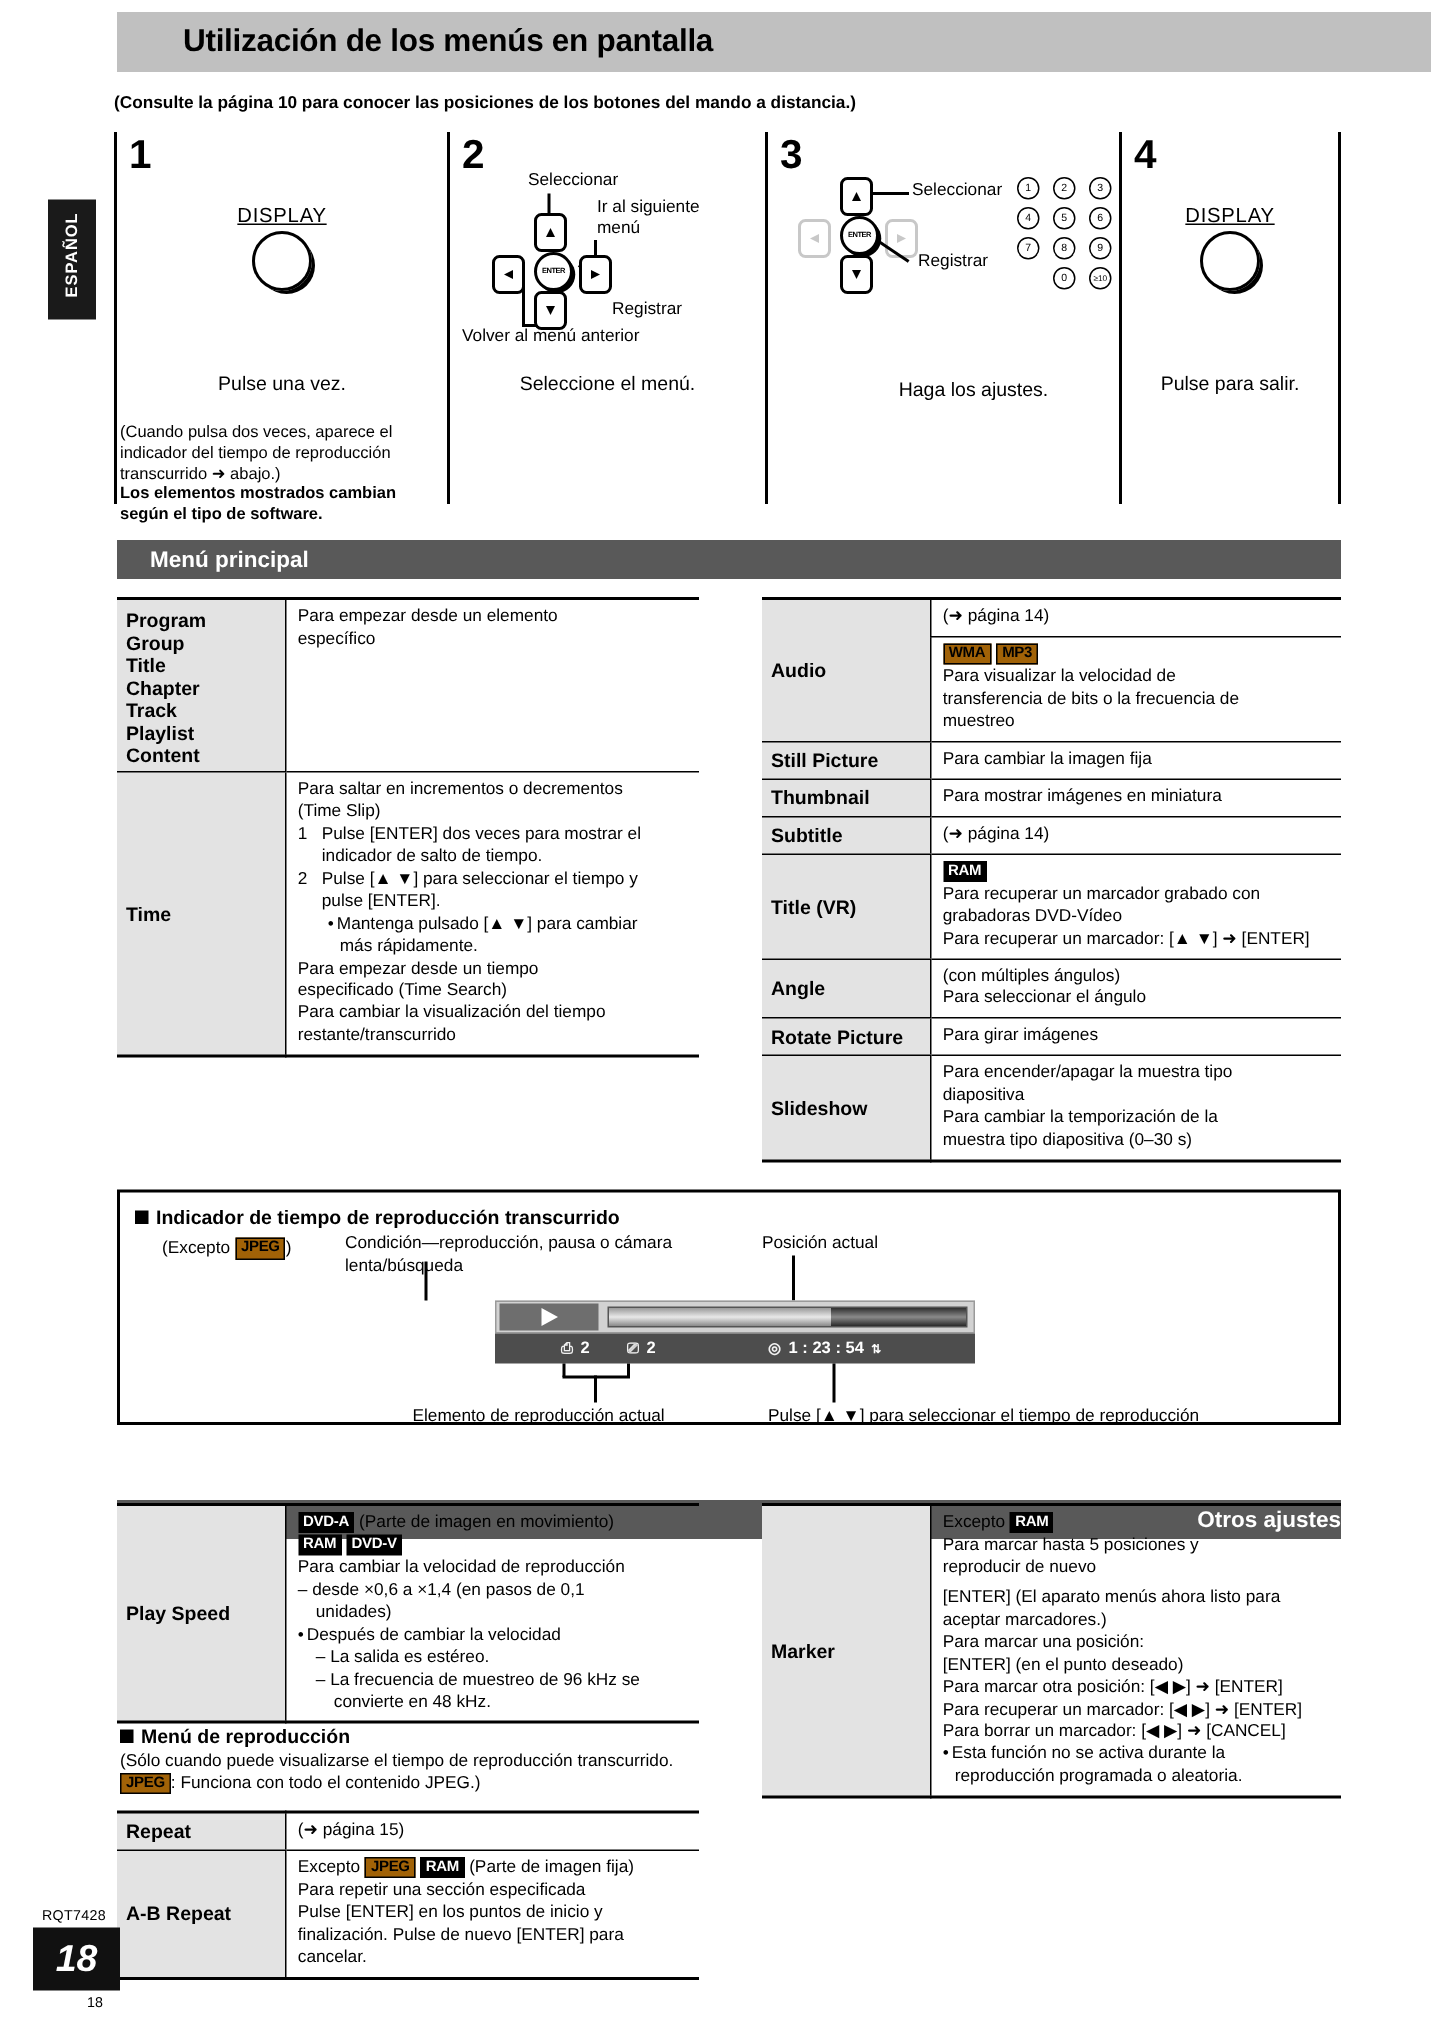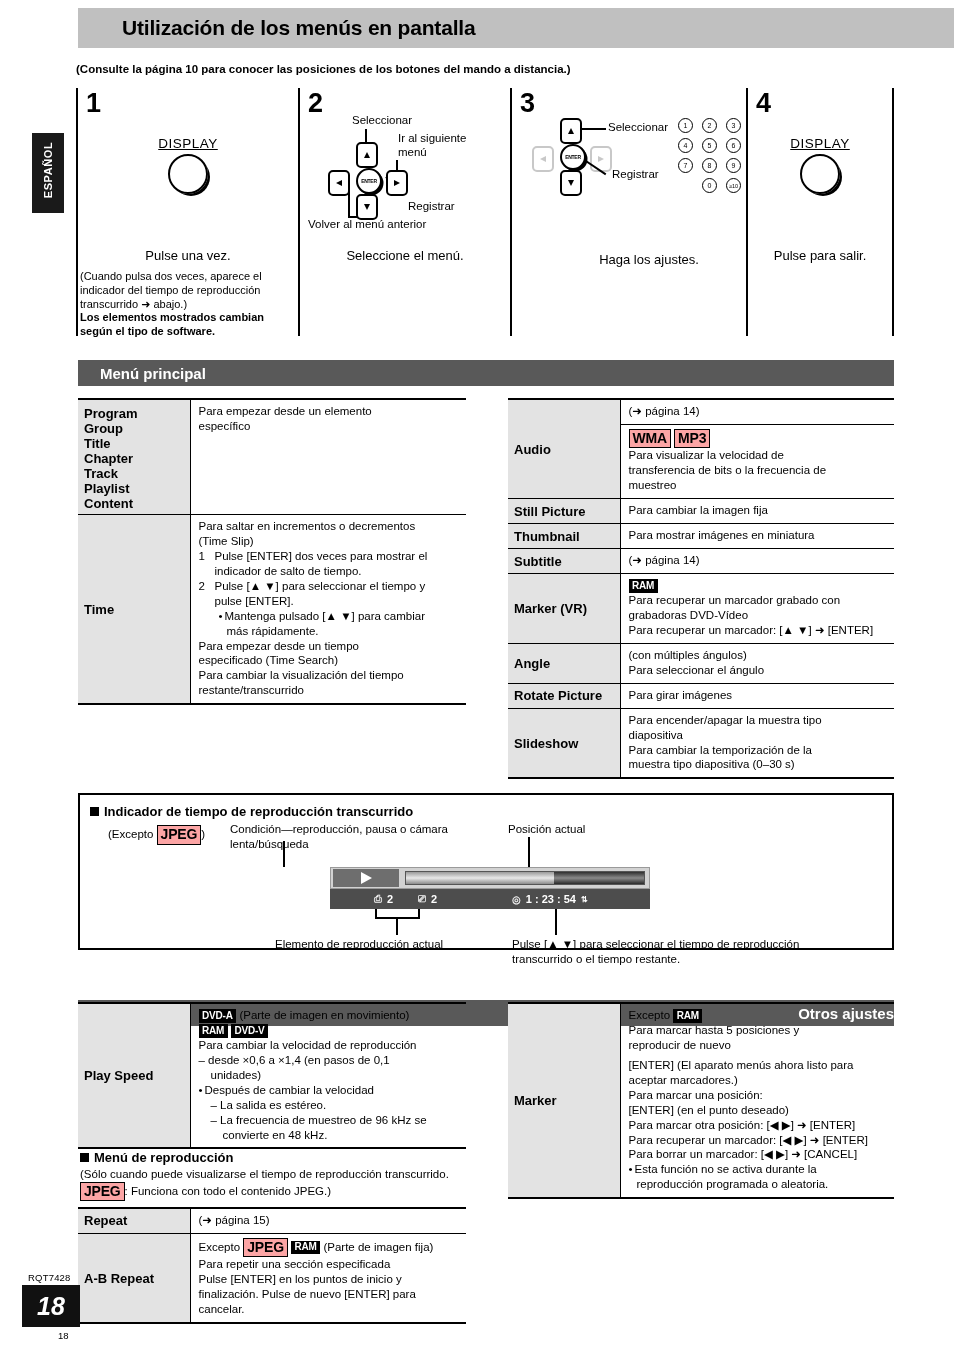--- a/index.html
+++ b/index.html
@@ -128,22 +128,22 @@
   .tbl-top { border-top:2.5px solid #000; }
   .tbl-bot { border-bottom:2.5px solid #000; }
 
   
   .badge-inv {
     display:inline-block; background:#000; color:#fff; font-weight:bold;
     font-size:10px; padding:0.5px 3.5px; line-height:1.25; vertical-align:middle;
     letter-spacing:-0.2px;
   }
   .badge-out {
-    display:inline-block; background:#fca5a5; color:#000; font-weight:bold;
-    font-size:14px; padding:0 3px; line-height:1.25; vertical-align:middle;
+    display:inline-block; background:#a16207; color:#000; font-weight:bold;
+    font-size:10px; padding:0 3px; line-height:1.25; vertical-align:middle;
     border:1.5px solid #000; letter-spacing:-0.2px;
   }
 
   
   .num-item { display:flex; gap:6px; }
   .num-item .n { width:10px; flex:none; }
   .sub { padding-left:12px; }
   .dot::before { content:"\2022"; margin-right:2px; }
 
   
@@ -216,21 +216,21 @@
 
 <div class="steps">
 
   <div class="step s1">
     <div class="num">1</div>
     <div class="disp-wrap">
       <div class="disp-label">DISPLAY</div>
       <div class="disp-circle"></div>
     </div>
     <div class="step-caption" style="top:160px;">Pulse una vez.</div>
-    <div class="note" style="position:absolute;left:2px;top:180px;width:216px;">
+    <div class="note" style="position:absolute;left:2px;top:192px;width:216px;">
       <div>(Cuando pulsa dos veces, aparece el</div>
       <div>indicador del tiempo de reproducción</div>
       <div>transcurrido ➜ abajo.)</div>
       <div style="font-weight:bold;">Los elementos mostrados cambian</div>
       <div style="font-weight:bold;">según el tipo de software.</div>
     </div>
   </div>
 
   <div class="step s2">
     <div class="num">2</div>
@@ -415,21 +415,21 @@
 
   <tr class="rowline">
     <td class="lbl-cell">
       <div>Subtitle</div>
     </td>
     <td class="desc-cell vsep">(➜ página 14)</td>
   </tr>
 
   <tr class="rowline">
     <td class="lbl-cell">
-      <div>Marker (VR)</div>
+      <div>Title (VR)</div>
     </td>
     <td class="desc-cell vsep">
       <div><span class="badge-inv">RAM</span></div>
       <div class="bd">Para recuperar un marcador grabado con</div>
       <div class="bd">grabadoras DVD-Vídeo</div>
       <div>Para recuperar un marcador:  [▲ ▼] ➜ [ENTER]</div>
     </td>
   </tr>
 
   <tr class="rowline">
@@ -512,21 +512,20 @@
 
   <div class="callout" style="left:295px;top:114px;width:1.5px;height:9px;"></div>
   <div class="callout" style="left:338px;top:114px;width:1.5px;height:9px;"></div>
   <div class="callout" style="left:295px;top:122px;width:45px;height:1.5px;"></div>
   <div class="callout" style="left:316px;top:122px;width:1.5px;height:18px;"></div>
   <div class="osd-note" style="left:195px;top:142px;">Elemento de reproducción actual</div>
 
   <div class="callout" style="left:475px;top:114px;width:1.5px;height:26px;"></div>
   <div class="osd-note" style="left:432px;top:142px;width:380px;">
     <div>Pulse [▲ ▼] para seleccionar el tiempo de reproducción</div>
-    <div>transcurrido o el tiempo restante.</div>
   </div>
 </div>
 
 <div class="sect-bar" style="top:1000px;justify-content:flex-end;">
   <span>Otros ajustes</span>
 </div>
 
 <table class="tbl tbl-top tbl-bot" style="left:78px; top:1002px; width:388px;">
   <tbody>
       <tr>

